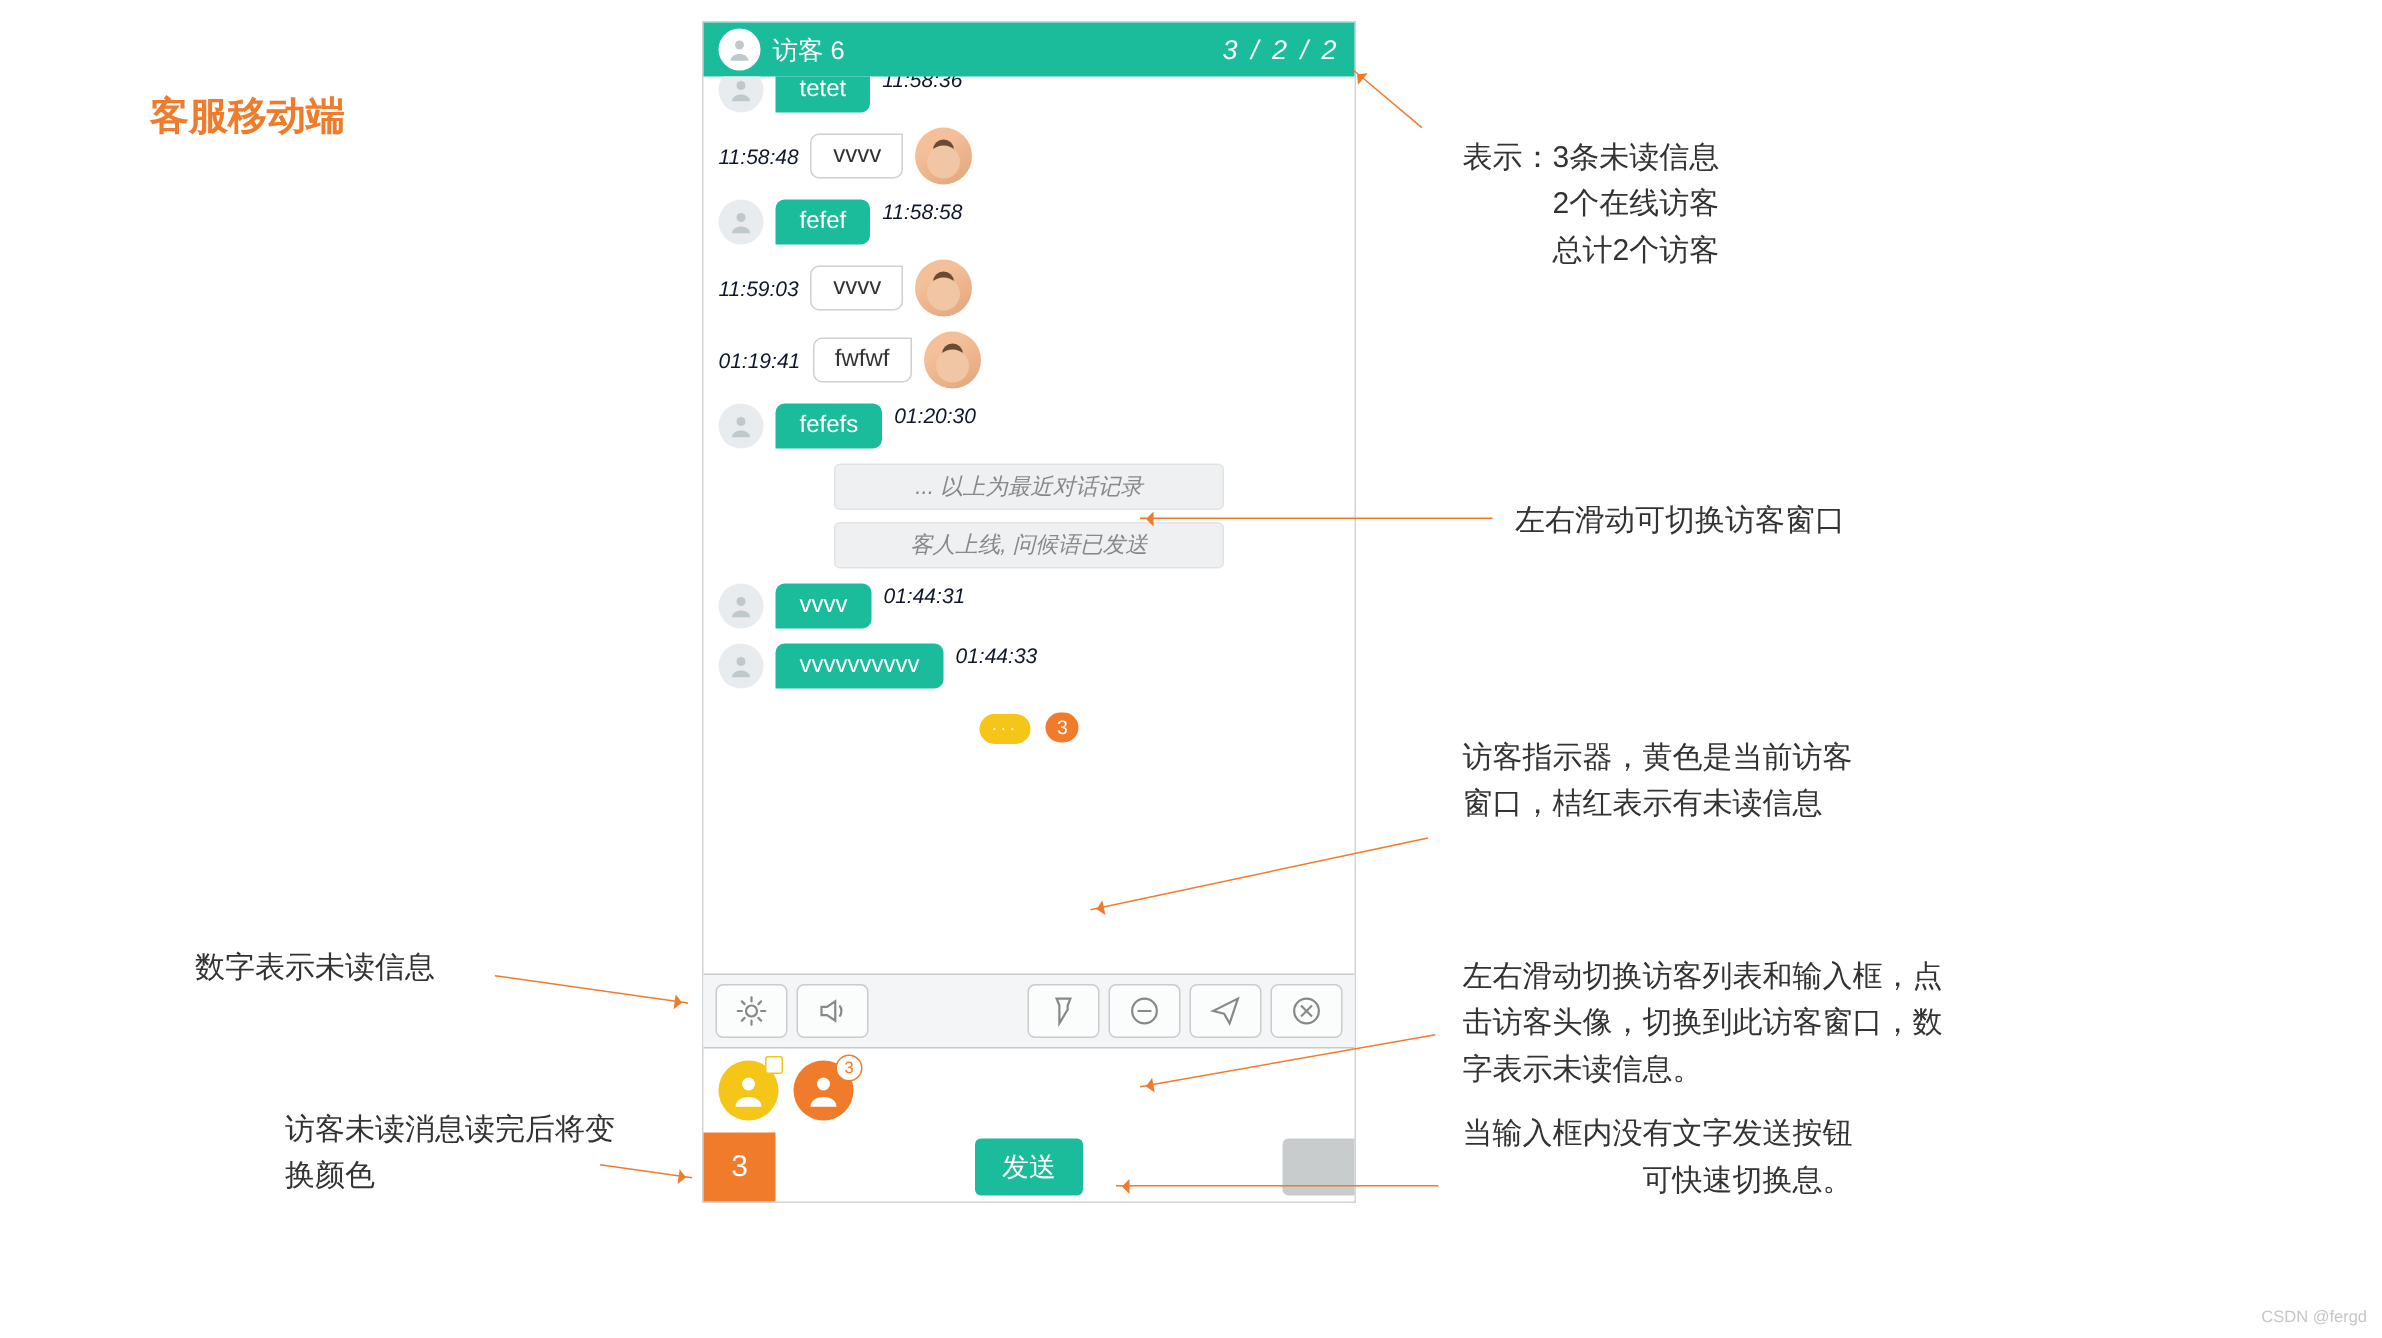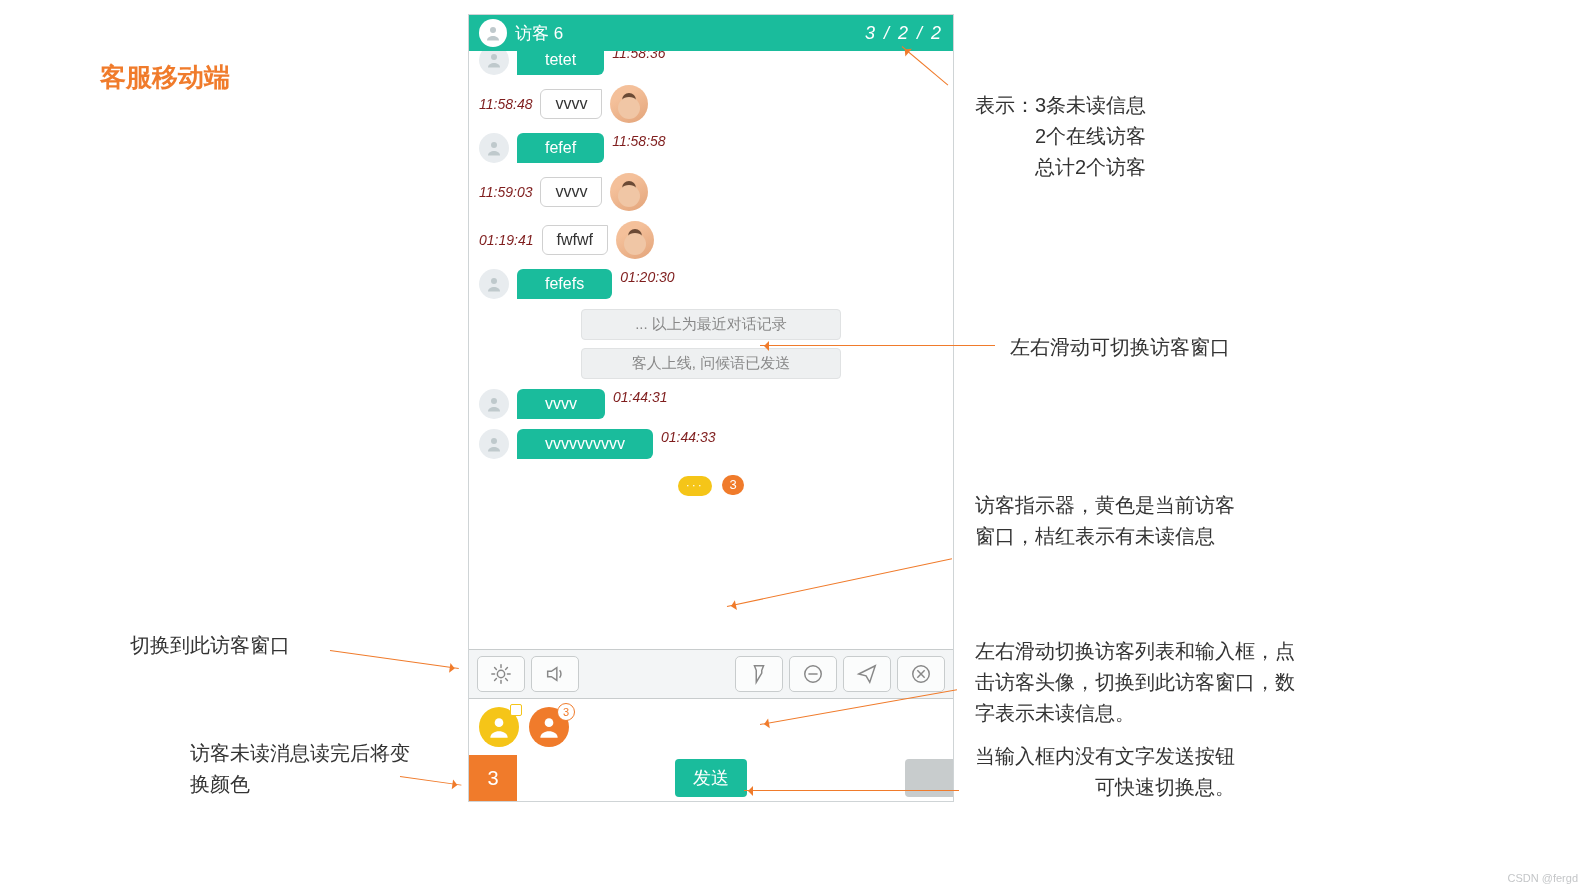--- a/index.html
+++ b/index.html
@@ -1,34 +1,34 @@
 <!DOCTYPE html>
 <html><head>
 <meta charset="utf-8">
 <style>
   * { box-sizing: border-box; margin: 0; padding: 0; }
   body { font-family: "Microsoft YaHei", sans-serif; background: #fff; width: 1588px; height: 892px; position: relative; }
   .title-left { position: absolute; left: 100px; top: 60px; color: #f07b2b; font-size: 26px; font-weight: 700; }
-  .phone { position: absolute; left: 468px; top: 14px; width: 486px; height: 788px; border: 1px solid #cfd4d6; background: #fff; display: flex; flex-direction: column; }
+  .phone { position: absolute; left: 468px; top: 14px; width: 436px; height: 788px; border: 1px solid #cfd4d6; background: #fff; display: flex; flex-direction: column; }
   .phone-header { background: #1abc9c; height: 36px; color: #fff; display: flex; align-items: center; padding: 0 10px; }
   .hdr-avatar { width: 28px; height: 28px; border-radius: 50%; background: #fff; display: flex; align-items: center; justify-content: center; margin-right: 8px; }
   .hdr-avatar svg { width: 18px; height: 18px; fill: #bfc9cc; }
   .hdr-title { font-size: 17px; flex: 1; }
   .hdr-counts { font-size: 18px; letter-spacing: 2px; font-style: italic; }
   .chat-body { flex: 1; overflow: hidden; padding: 0 10px; }
   .row-left { display: flex; align-items: flex-start; gap: 8px; margin: 10px 0; }
   .row-right { display: flex; justify-content: flex-start; align-items: center; gap: 8px; margin: 10px 0; }
   .av { width: 30px; height: 30px; border-radius: 50%; background: #e8ecef; display: flex; align-items: center; justify-content: center; flex: none; }
   .av svg { width: 18px; height: 18px; fill: #bfc9cc; }
   .av-photo { width: 38px; height: 38px; border-radius: 50%; background: linear-gradient(150deg,#f4c09a 30%,#e3a47a 100%); position: relative; overflow: hidden; flex: none; }
   .av-photo::after { content:""; position:absolute; bottom:4px; left:8px; width:22px; height:22px; border-radius:50%; background:#f0c6a5; box-shadow: 0 -8px 0 -4px #6b4a35; }
-  .bubble-teal { background: #1abc9c; color: #fff; padding: 6px 28px; border-radius: 6px 6px 6px 0; font-size: 16px; }
+  .bubble-teal { background: #1abc9c; color: #fff; padding: 6px 16px; border-radius: 6px 6px 6px 0; font-size: 16px; }
   .bubble-white { background: #fff; color: #333; border: 1px solid #d0d0d0; padding: 5px 14px; border-radius: 6px 0 6px 6px; font-size: 16px; }
-  .ts { color: #7f1d1d; font-style: italic; font-size: 14px; }
-  .sys-pill { background: #eef0f1; border: 1px solid #e0e2e3; color: #888; padding: 5px 18px; border-radius: 4px; font-size: 15px; text-align: center; margin: 8px auto; width: 260px; }
+  .ts { color: #0f172a; font-style: italic; font-size: 14px; }
+  .sys-pill { background: #eef0f1; border: 1px solid #e0e2e3; color: #888; padding: 5px 18px; border-radius: 4px; font-size: 15px; text-align: center; margin: 8px auto; width: 260px; font-style: italic; }
   .indic-row { text-align: center; margin-top: 16px; }
   .pill-dots { display: inline-block; background: #f5c518; color: #fff; padding: 2px 8px 4px; border-radius: 10px; letter-spacing: 2px; margin-right: 6px; font-size:12px;}
   .pill-num { display: inline-block; background: #f07b2b; color: #fff; width: 22px; height: 20px; border-radius: 10px; text-align: center; font-size: 13px; line-height:20px;}
   .toolbar { height: 50px; border-top: 1px solid #c8cccd; border-bottom: 1px solid #c8cccd; background: #f3f5f6; display: flex; align-items: center; padding: 0 8px; gap: 6px; }
   .tb-btn { width: 48px; height: 36px; border: 1px solid #c8cccd; border-radius: 5px; background: #fbfcfc; display: flex; align-items: center; justify-content: center; }
   .tb-btn svg { width: 22px; height: 22px; fill: none; stroke: #888; stroke-width: 1.6; }
   .tb-gap { flex: 1; }
   .visitor-strip { height: 56px; display: flex; align-items: center; padding: 0 10px; gap: 10px; }
   .vs-av { width: 40px; height: 40px; border-radius: 50%; display: flex; align-items: center; justify-content: center; position: relative; }
   .vs-av svg { width: 26px; height: 26px; fill: #fff; }
@@ -226,19 +226,19 @@
 
 <div class="arrow l" style="left:727px; top:606px; width:230px; transform:rotate(-12deg); transform-origin:left;"></div>
 <div class="anno" style="left:975px; top:490px; width:260px;">访客指示器，黄色是当前访客窗口，桔红表示有未读信息</div>
 
 <div class="anno" style="left:975px; top:636px; width:320px;">左右滑动切换访客列表和输入框，点击访客头像，切换到此访客窗口，数字表示未读信息。</div>
 <div class="arrow l" style="left:760px; top:724px; width:200px; transform:rotate(-10deg); transform-origin:left;"></div>
 
 <div class="anno" style="left:975px; top:741px; width:260px;text-align:right;">当输入框内没有文字发送按钮可快速切换息。</div>
 <div class="arrow l" style="left:744px; top:790px; width:215px;"></div>
 
-<div class="anno" style="left:130px; top:630px;">切换到此访客窗口</div>
+<div class="anno" style="left:130px; top:630px;">数字表示未读信息</div>
 <div class="arrow r" style="left:330px; top:650px; width:130px; transform:rotate(8deg); transform-origin:left;"></div>
 
 <div class="anno" style="left:190px; top:738px; width:220px;">访客未读消息读完后将变换颜色</div>
 <div class="arrow r" style="left:400px; top:776px; width:62px; transform:rotate(8deg); transform-origin:left;"></div>
 
 <div class="watermark">CSDN @fergd</div>
 
 </body></html>

